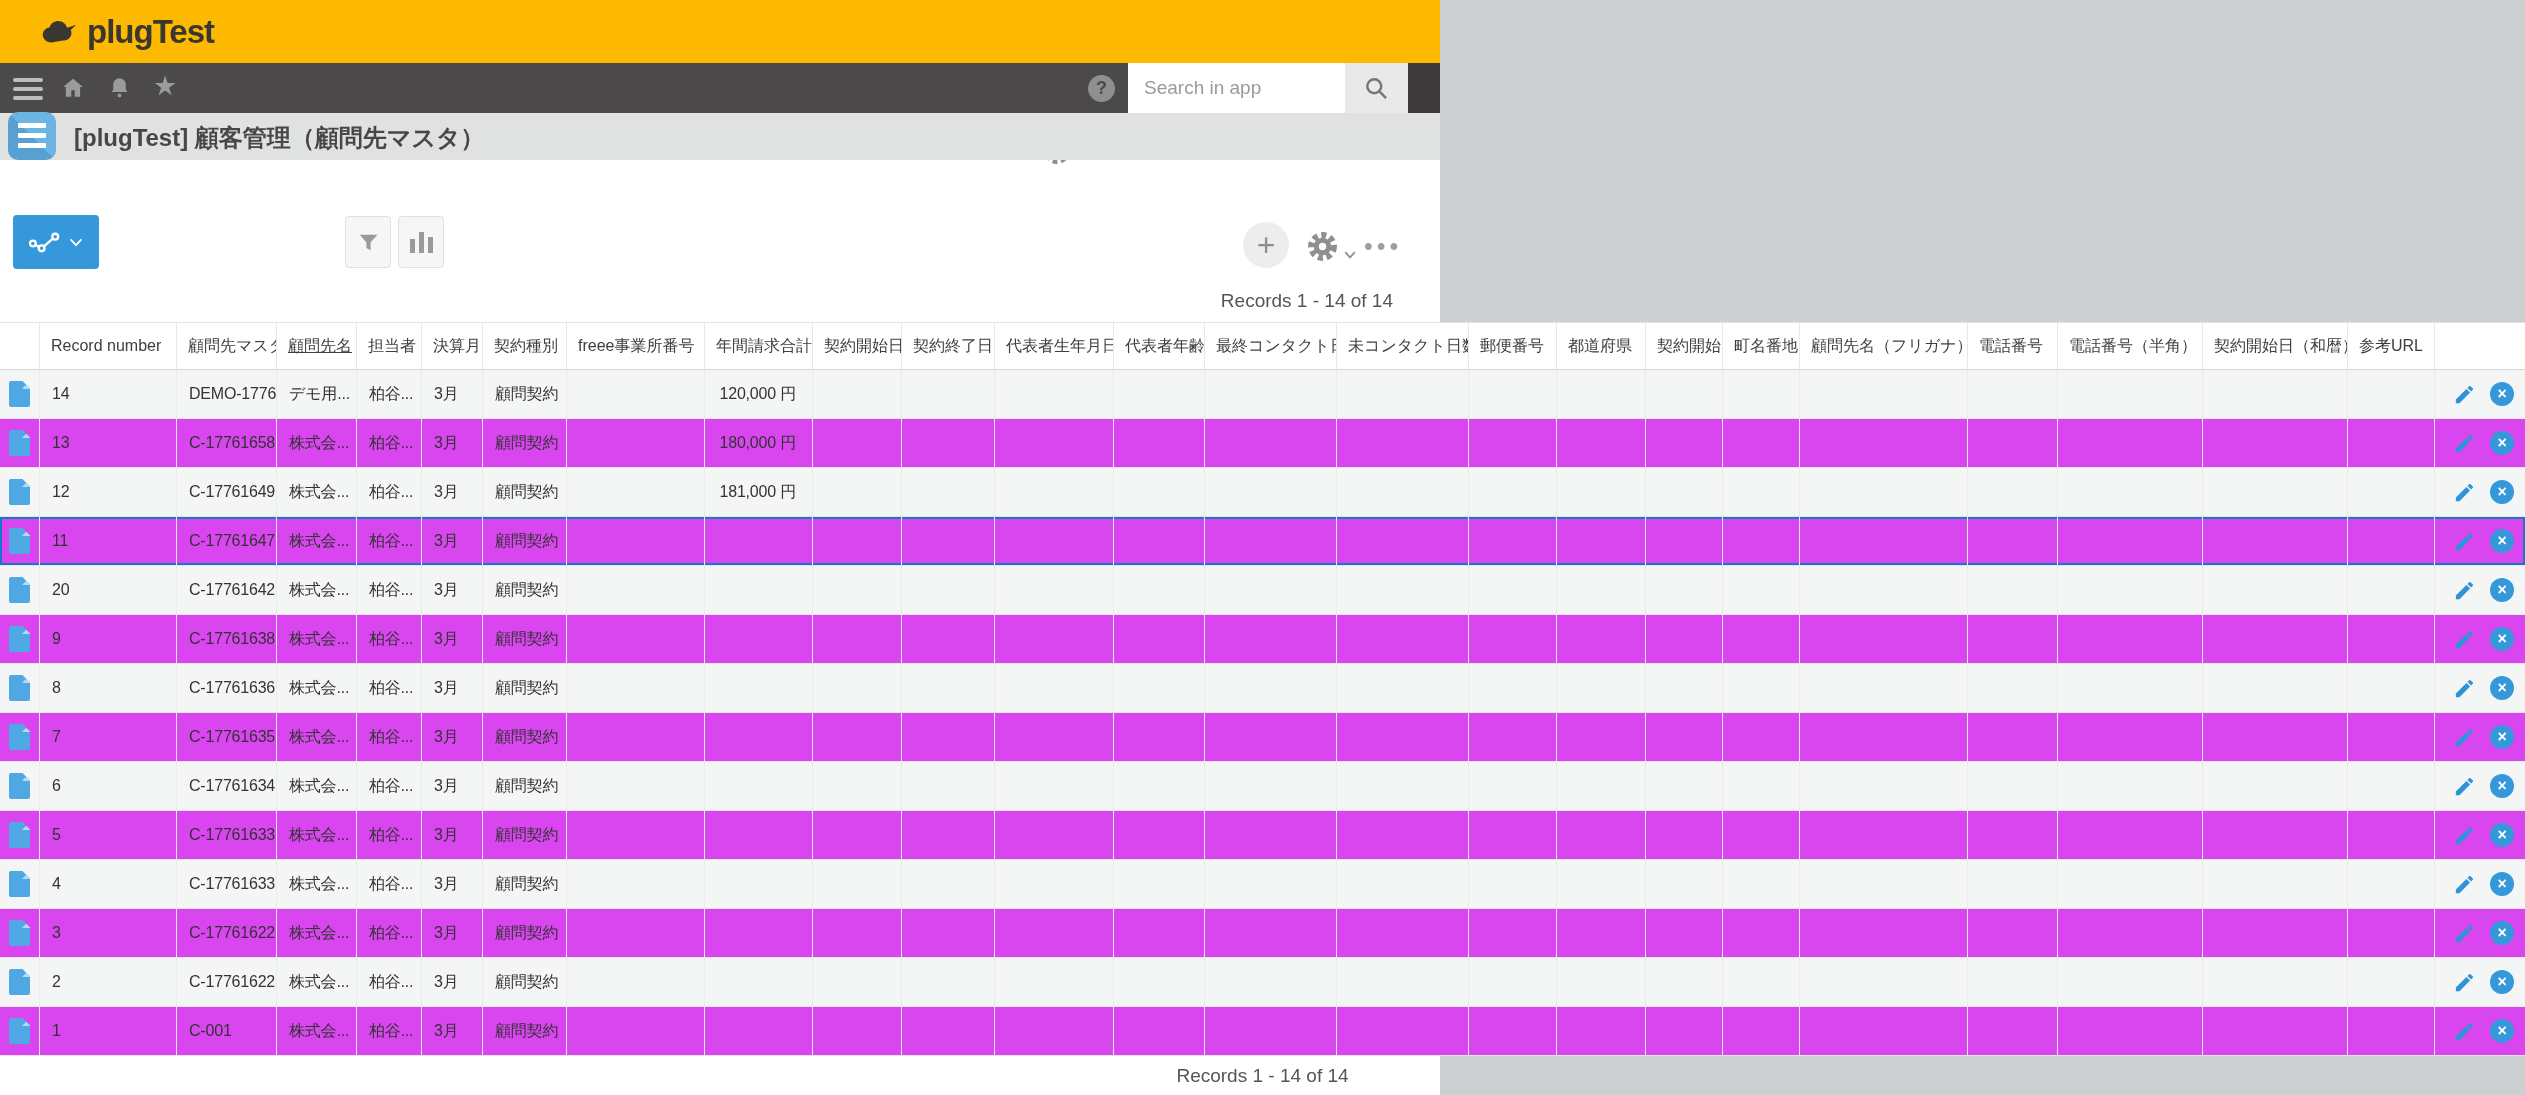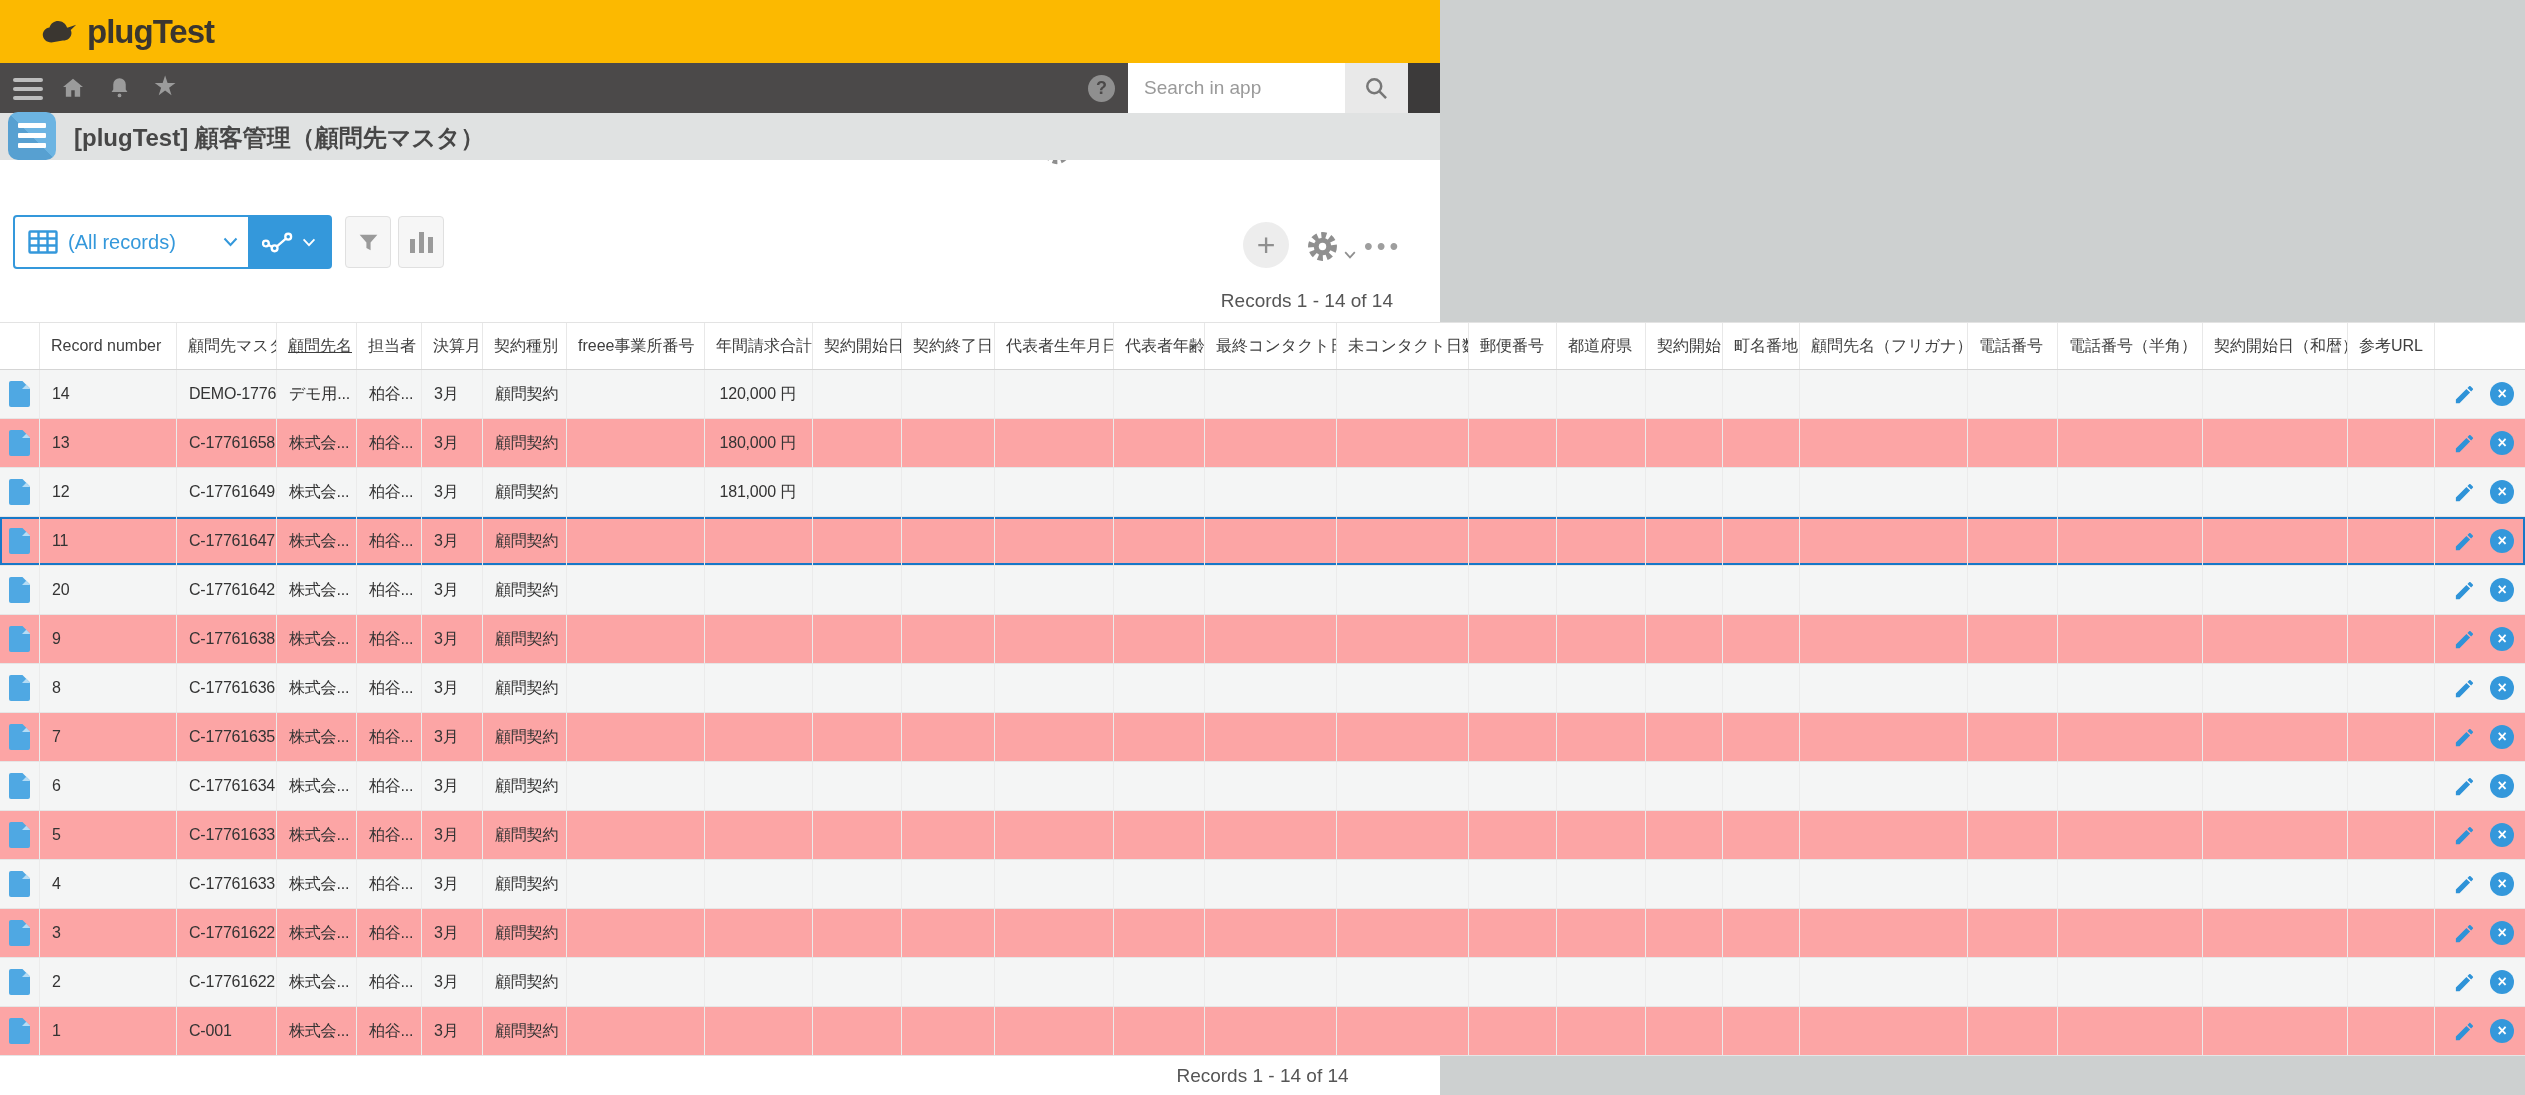--- a/index.html
+++ b/index.html
@@ -55,21 +55,21 @@
   .gear-btn { position:absolute; left:1306px; top:230px; cursor:pointer; }
   .gear-chev { position:absolute; left:1344px; top:245px; color:#8F8F8F; cursor:pointer; }
   .more-btn { position:absolute; left:1364px; top:232px; color:#9E9E9E; font-size:25px; letter-spacing:4px; cursor:pointer; }
   .top-pager { position:absolute; left:1140px; top:290px; width:253px; text-align:right; font-size:19px; color:#555; }
 
   
   .grid { position:absolute; left:0; top:322px; width:2525px; }
   .hrow { display:flex; height:48px; background:#fff; border-top:1px solid #E3E3E3; border-bottom:1px solid #D5D5D5; }
   .hcell { flex:none; font-size:16px; color:#3E3E3E; line-height:46px; padding:0 6px 0 11px; border-right:1px solid #E8E8E8; overflow:hidden; white-space:nowrap; cursor:pointer; }
   .hcell:last-child { border-right:none; }
-  .drow { display:flex; height:49px; background:#fca5a5; border-bottom:1px solid #E6E6E6; }
+  .drow { display:flex; height:49px; background:#d946ef; border-bottom:1px solid #E6E6E6; }
   .drow.alt { background:#F4F5F5; }
   .drow.selected { box-shadow:inset 0 0 0 2px #1778C8; }
   .dcell { flex:none; font-size:16px; color:#333; line-height:48px; padding-left:12px; border-right:1px solid #EBEBEB; overflow:hidden; white-space:nowrap; letter-spacing:-0.2px; }
   .dcell.num { text-align:right; padding-right:16px; padding-left:4px; }
   .icon-cell { display:flex; align-items:center; justify-content:center; padding:0; }
   .file-icon { position:relative; width:21px; height:26px; background:#4FA8E3; border-radius:2px;
                clip-path:polygon(0 0,64% 0,100% 29%,100% 100%,0 100%); cursor:pointer; }
   .file-icon::after { content:''; position:absolute; top:0; right:0; width:0; height:0;
                border-left:8px solid transparent; border-bottom:8px solid #B5DCF5; }
   .actions-cell { display:flex; align-items:center; gap:14px; padding-left:18px; border-right:none; }
@@ -140,34 +140,20 @@
   <div class="titlebar"></div>
   <div class="app-icon">
       <div></div>
       <div></div>
       <div></div>
     </div>
   <div class="page-title">[plugTest] 顧客管理（顧問先マスタ）</div>
 
 
   <div class="view-group">
-    <div class="view-dropdown">
-      <span style="margin-left:13px;display:flex;">
-        <svg viewBox="0 0 30 24" width="30" height="24" fill="none" stroke="#3498DB" stroke-width="2.4">
-            <rect x="1.5" y="1.5" width="27" height="21" rx="1"></rect>
-            <path d="M1.5 8.5h27M1.5 15.5h27M10.5 1.5v21M19.5 1.5v21"></path>
-          </svg>
-      </span>
-      <span class="view-name">(All records)</span>
-      <span class="view-chev">
-        <svg width="15" height="10" viewBox="0 0 15 10" fill="none" stroke="currentColor" stroke-width="2">
-            <path d="M1.5 1.5 7.5 8l6-6.5"></path>
-          </svg>
-      </span>
-    </div>
     <div class="graph-seg">
       <span style="display:flex;">
         <svg viewBox="0 0 34 24" width="33" height="25" fill="none" stroke="#fff" stroke-width="2.4">
             <path d="M4 13 13 18 27 6"></path>
             <circle cx="4" cy="13" r="3" fill="#3498DB"></circle>
             <circle cx="13" cy="18" r="3" fill="#3498DB"></circle>
             <circle cx="27" cy="6" r="3" fill="#3498DB"></circle>
           </svg>
       </span>
       <span style="display:flex;">

